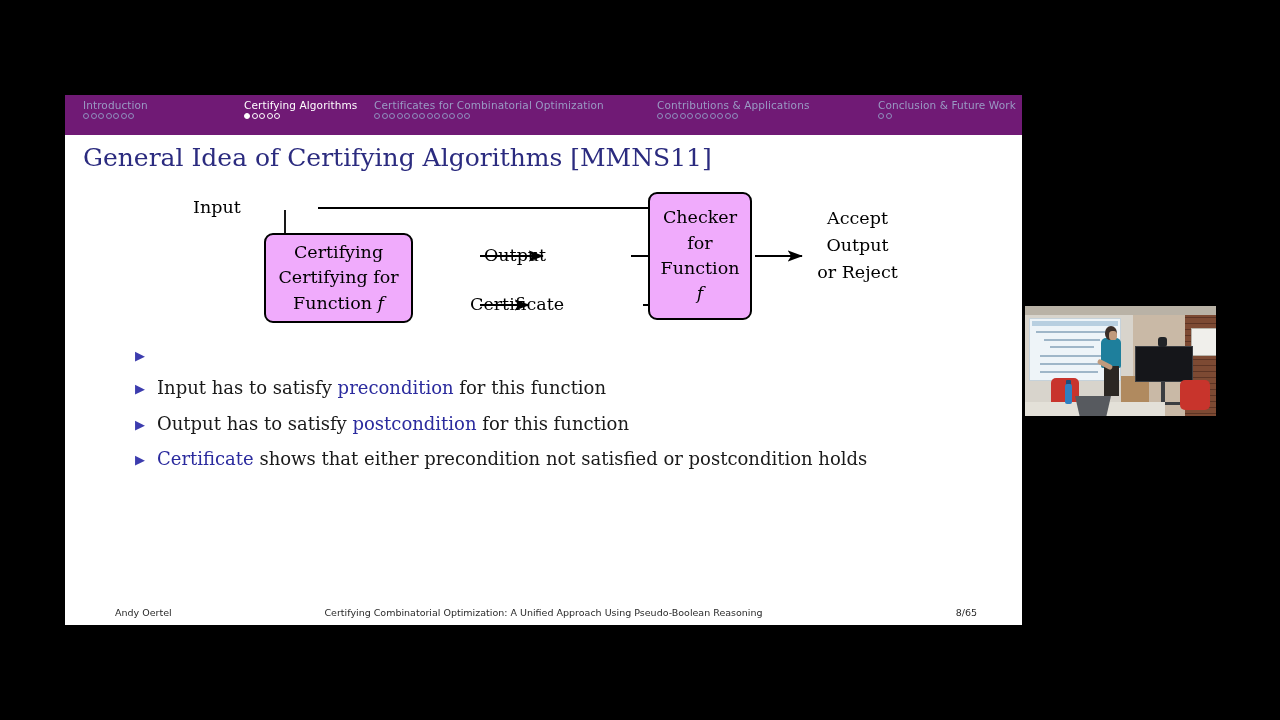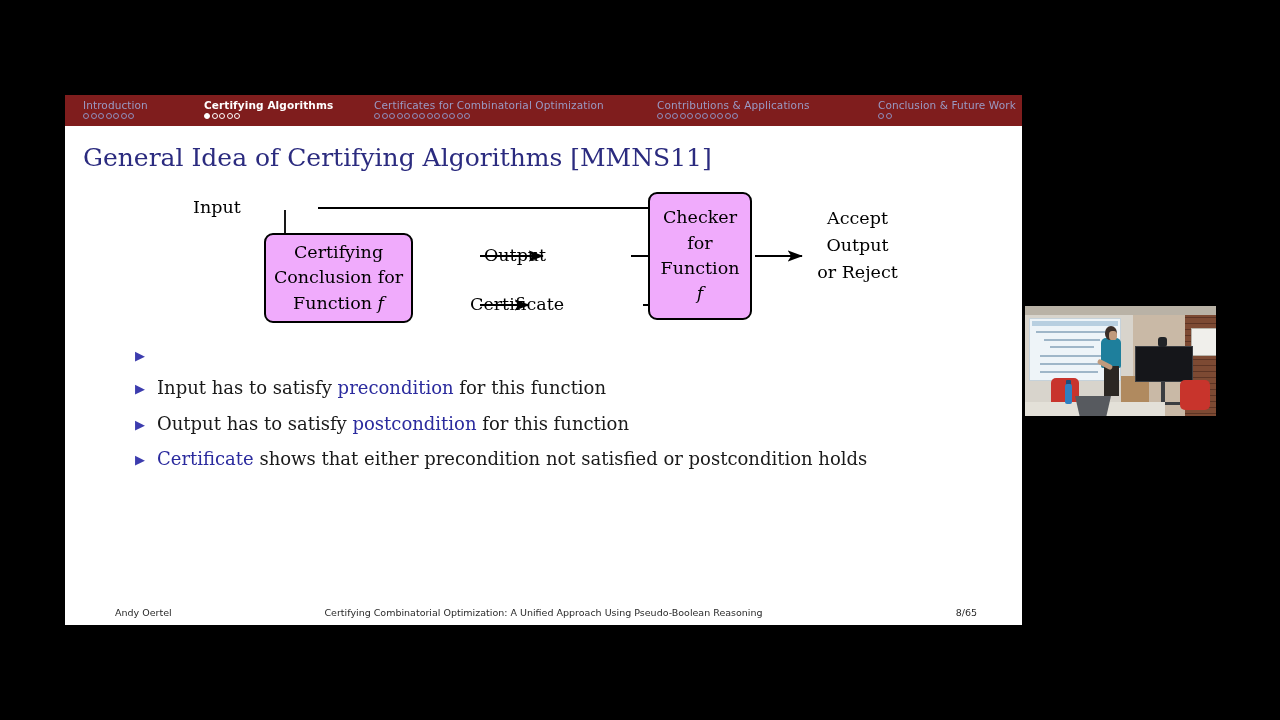--- a/index.html
+++ b/index.html
@@ -28,32 +28,32 @@
     background: #ffffff;
     overflow: hidden;
   }
 
   
   #navbar {
     position: absolute;
     left: 0;
     top: 0;
     width: 957px;
-    height: 31px;
-    background: #7f1d1d;
+    height: 40px;
+    background: #701a75;
     display: flex;
     align-items: flex-start;
   }
   .nav-section {
     position: absolute;
     top: 4px;
     color: #9a9ac4;
     font-family: "DejaVu Sans", sans-serif;
   }
-  .nav-section.active { color: #ffffff; font-weight: bold; }
+  .nav-section.active { color: #ffffff; font-weight: normal; margin-left: 40px; }
   .nav-label {
     font-size: 10.5px;
     line-height: 12px;
     white-space: nowrap;
     letter-spacing: 0.1px;
   }
   .nav-dots {
     margin-top: 2px;
     display: flex;
     gap: 1.5px;
@@ -294,21 +294,21 @@
 
         <path d="M578,120 L645,120" stroke="#000" stroke-width="1.8" fill="none" marker-end="url(#ah)"></path>
 
         <path d="M690,71 L737,71" stroke="#000" stroke-width="1.8" fill="none" marker-end="url(#ah)" transform="translate(0,0)"></path>
       </svg>
 
       <div class="dlabel" style="left:128px; top:12px;">Input</div>
 
       <div class="dbox" style="left:199px; top:48px; width:149px; height:90px;">
         <span>Certifying</span>
-        <span>Conclusion for</span>
+        <span>Certifying for</span>
         <span><span>Function </span><i class="ital">f</i></span>
       </div>
 
       <div class="dlabel" style="left:419px; top:60px;">Output</div>
 
       <div class="dlabel" style="left:405px; top:109px;">Certificate</div>
 
       <div class="dbox" style="left:583px; top:7px; width:104px; height:128px;">
         <span>Checker</span>
         <span>for</span>

